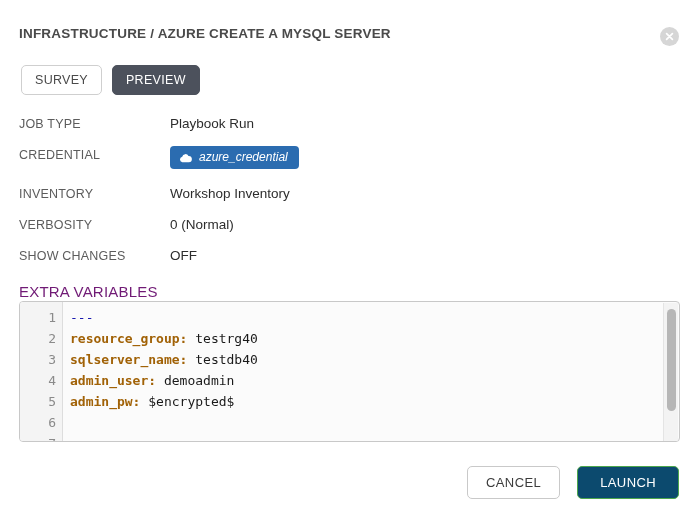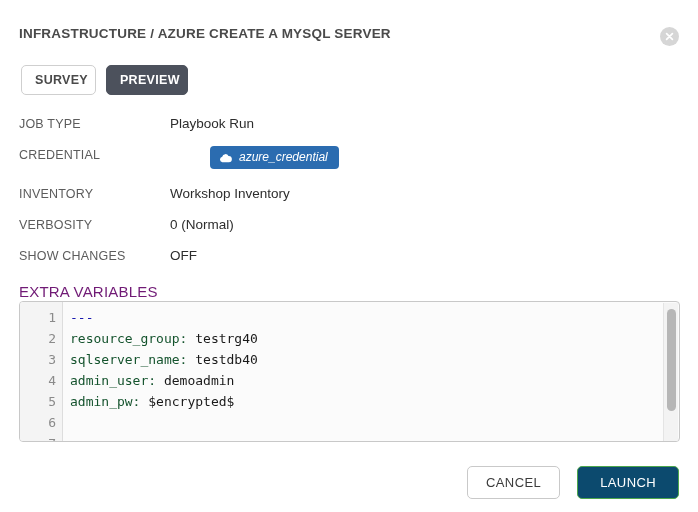--- a/index.html
+++ b/index.html
@@ -58,27 +58,26 @@
   .tabs {
     position: absolute;
     left: 21px;
     top: 53px;
     display: flex;
     gap: 10px;
   }
   .tab {
     font-size: 12.5px;
     letter-spacing: 0.3px;
-    padding: 7px 7px 7px 13px;
+    padding: 7px 13px 7px 13px;
     border-radius: 5px;
     cursor: pointer;
     box-sizing: border-box;
     line-height: 14px;
     white-space: nowrap;
-    font-weight: bold;
   }
   .tab.inactive {
     background: #ffffff;
     border: 1px solid #cfcfcf;
     color: #4a4a4a;
   }
   .tab.active {
     background: #4c515c;
     border: 1px solid #4c515c;
     color: #ffffff;
@@ -90,21 +89,21 @@
     left: 19px;
     top: 103px;
     width: 640px;
   }
   .row {
     display: flex;
     align-items: flex-start;
     min-height: 21px;
     margin-bottom: 10px;
   }
-  .row.credential-row { margin-bottom: 16px; gap: 40px; }
+  .row.credential-row { margin-bottom: 16px; }
   .row-label {
     width: 151px;
     flex: 0 0 151px;
     font-size: 12.5px;
     color: #5c5c5c;
     text-transform: uppercase;
     letter-spacing: 0.2px;
     line-height: 18px;
   }
   .row-value {
@@ -174,21 +173,21 @@
     position: relative;
     overflow: hidden;
   }
   .code .cl {
     font-family: "DejaVu Sans Mono", monospace;
     font-size: 13px;
     line-height: 21px;
     white-space: pre;
     color: #1a1a1a;
   }
-  .code .k { color: #14532d; }
+  .code .k { color: #a16207; font-weight: bold; }
   .code .doc { color: #1a1ab0; }
   .scrollbar {
     position: absolute;
     right: 1px;
     top: 1px;
     width: 15px;
     height: 139px;
     background: #f3f3f3;
     border-left: 1px solid #e4e4e4;
     box-sizing: border-box;

